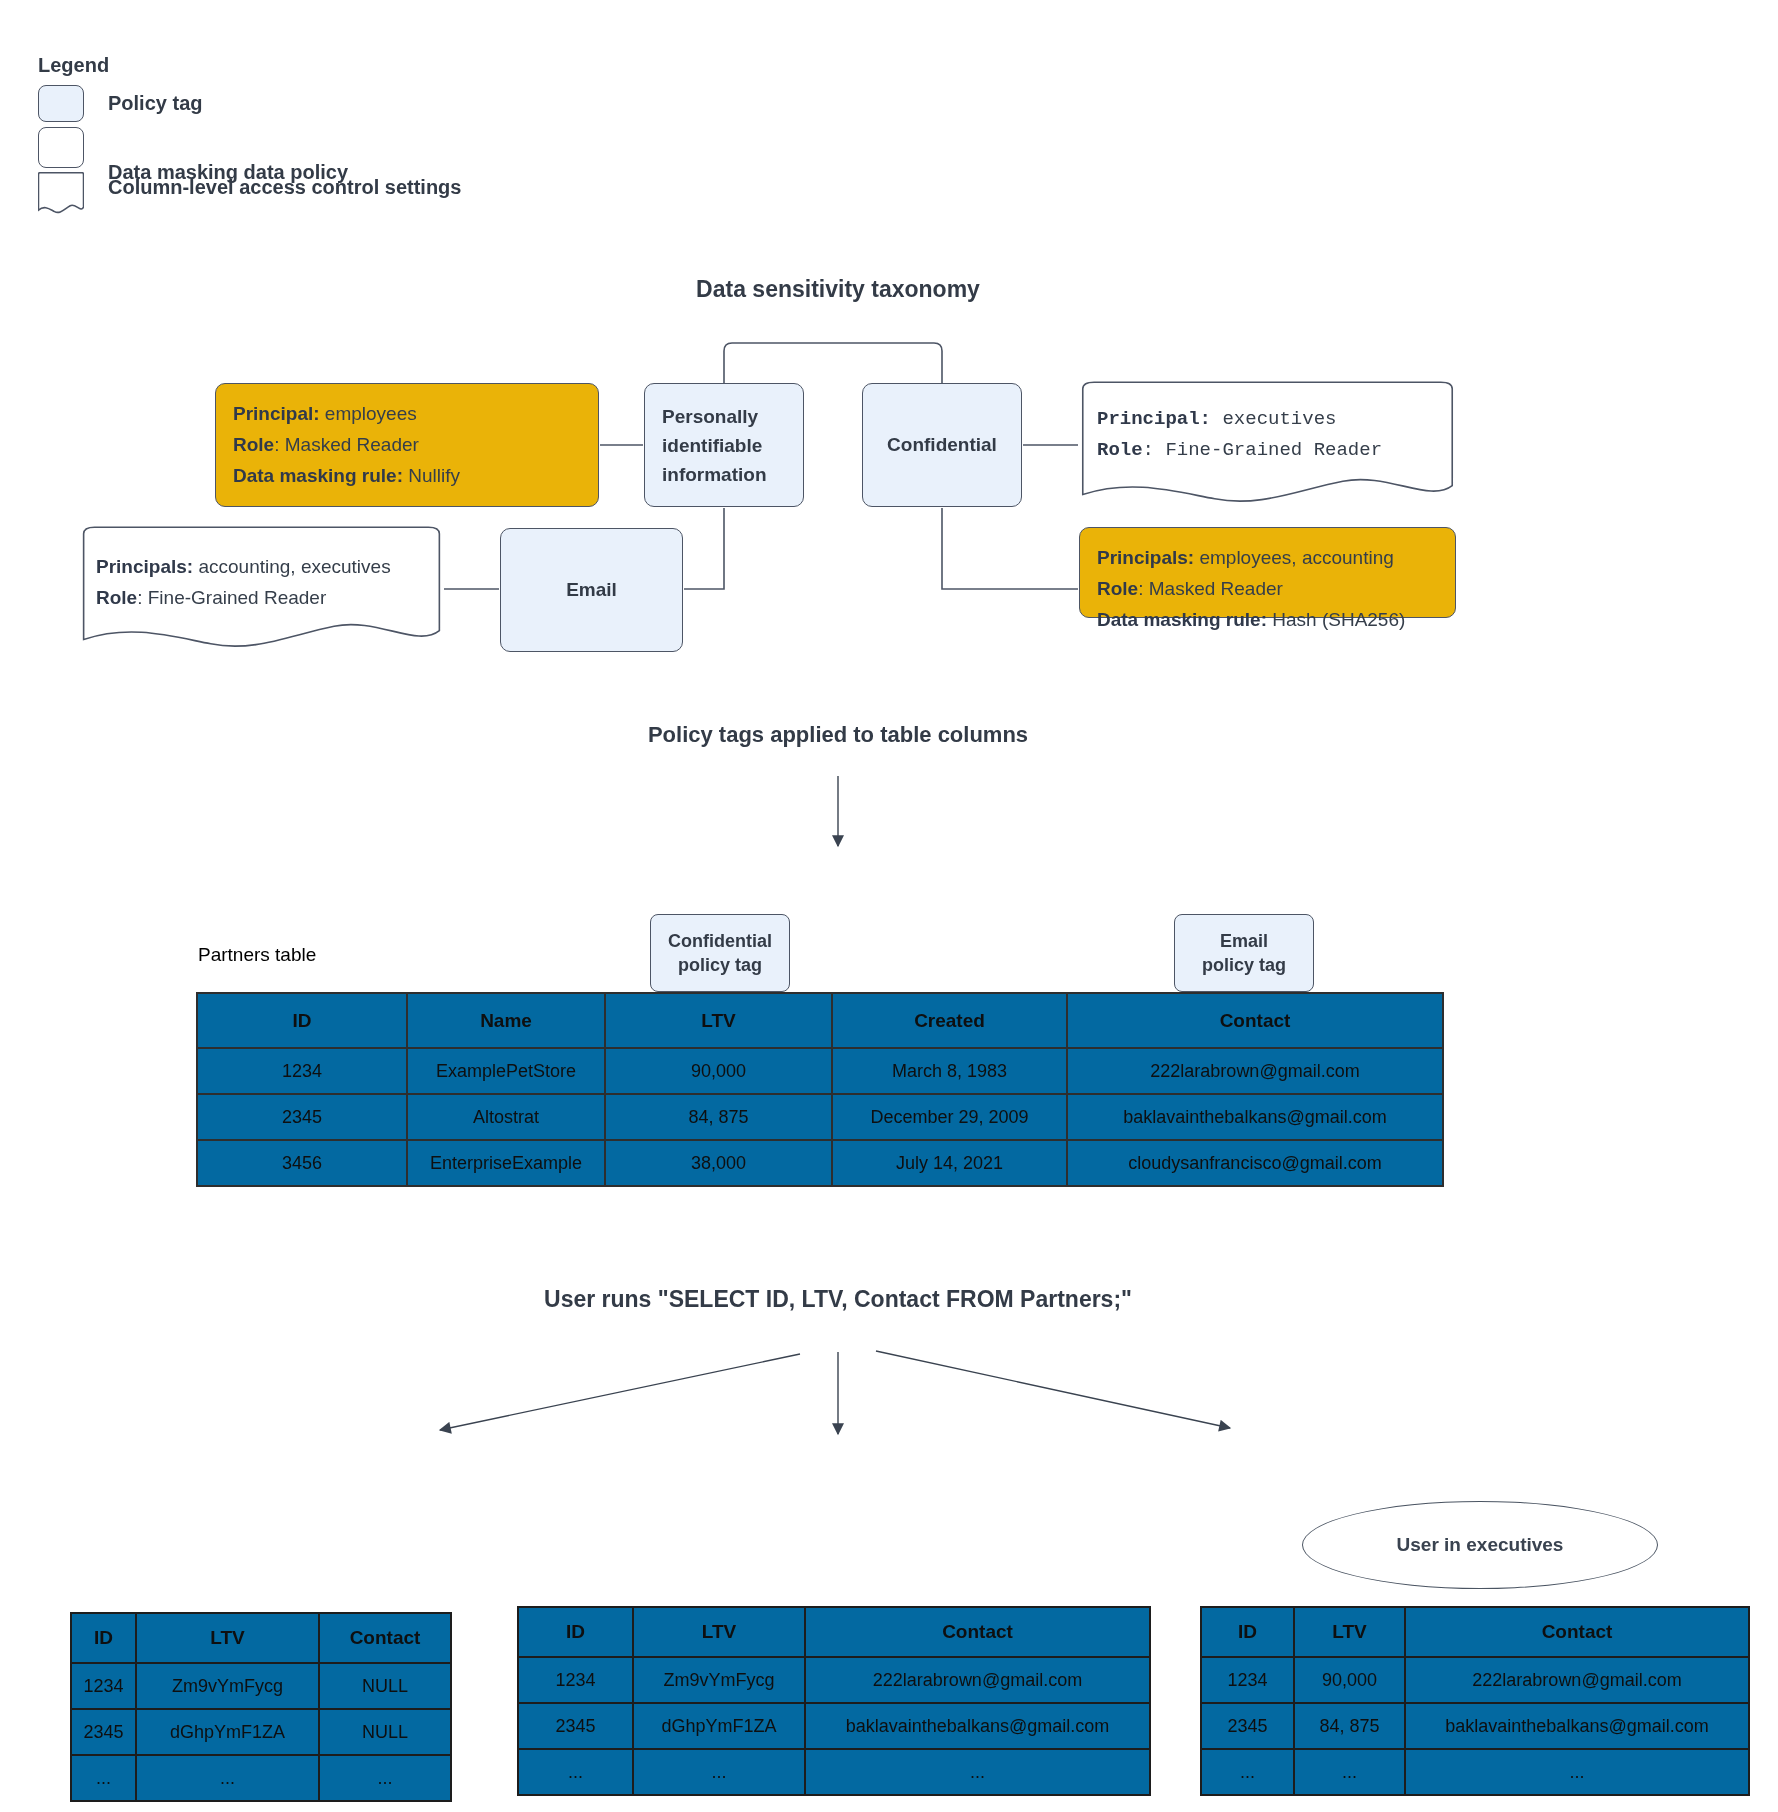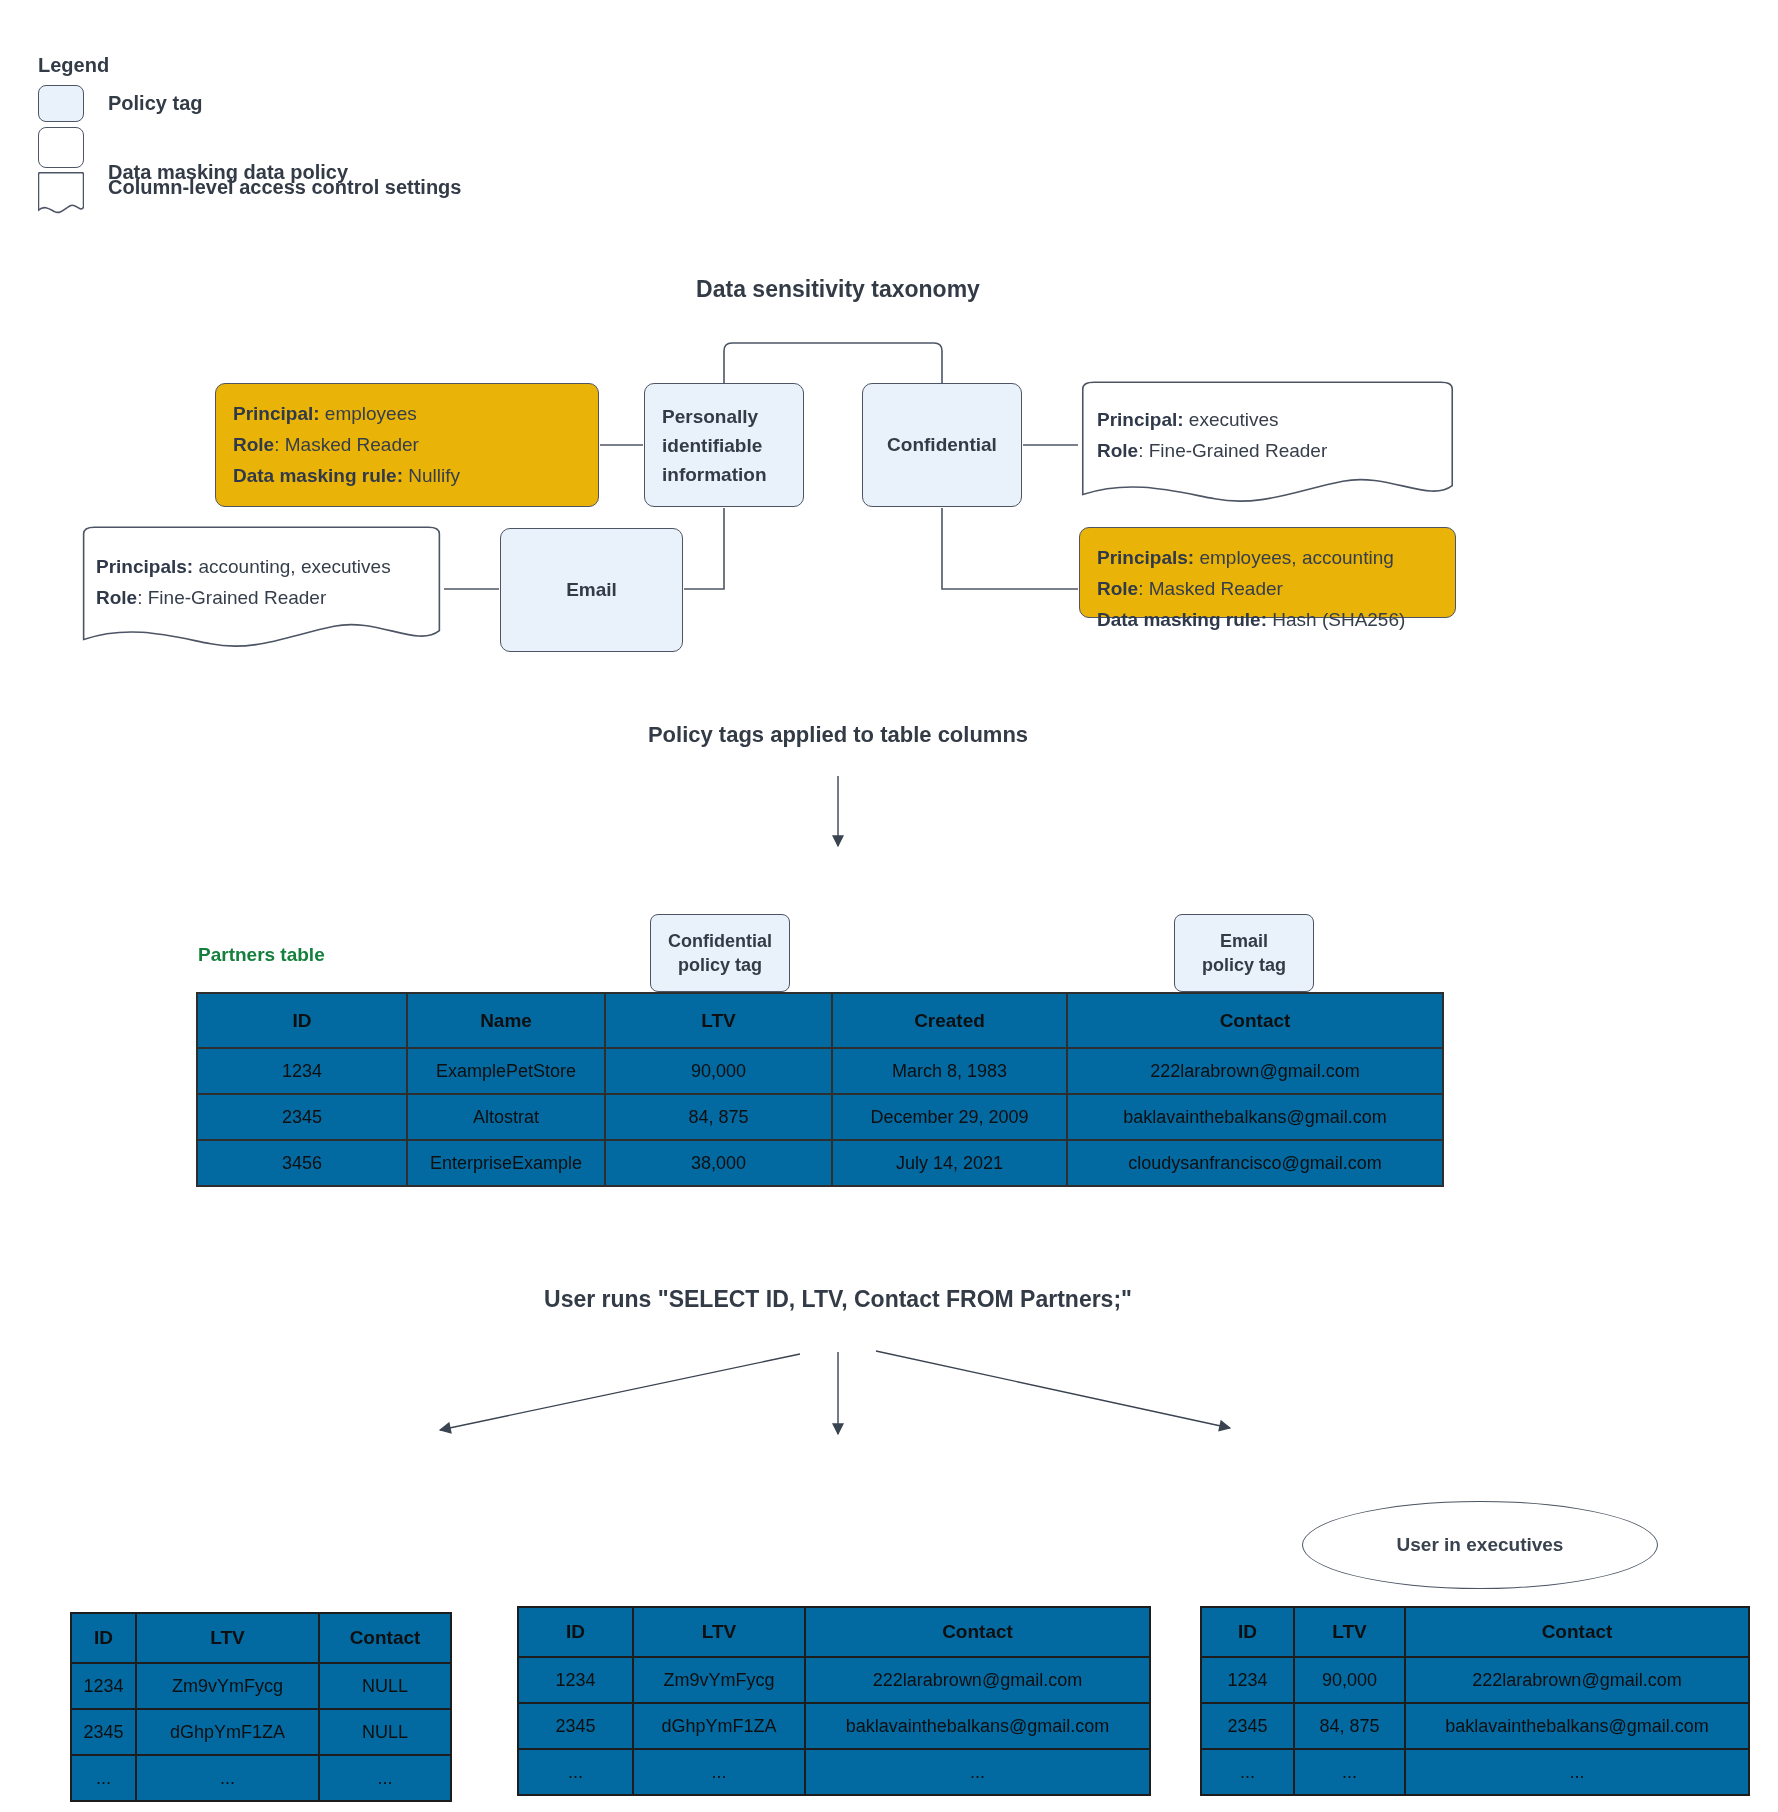--- a/index.html
+++ b/index.html
@@ -16,21 +16,21 @@
   .tagtext{font-weight:700;font-size:19px;color:#333b47;}
   .boxtext{font-size:19px;line-height:31px;color:#353e4a;white-space:nowrap;}
   .boxtext b{color:#30394a;}
   .center-flex{display:flex;align-items:center;justify-content:center;}
   .wavy-svg{position:absolute;left:0;top:0;width:100%;height:100%;}
   .wavy-svg path{fill:#ffffff;stroke:#4d5565;stroke-width:1.6;vector-effect:non-scaling-stroke;}
   .wavy-text{position:relative;}
   .callout{box-sizing:border-box;background:#e9f1fb;border:1.6px solid #4d5565;border-radius:8px;
            display:flex;flex-direction:column;align-items:center;justify-content:center;
            font-weight:700;font-size:18px;line-height:24px;color:#333b47;text-align:center;}
-  .plabel{font-weight:700;font-size:19px;color:#15803d;}
+  .plabel{font-weight:400;font-size:19px;color:#000000;}
   table{border-collapse:collapse;table-layout:fixed;background:#0369a1;}
   .ptable th,.ptable td{border:2px solid #2e2e2e;text-align:center;vertical-align:middle;
       font-family:"Liberation Sans", sans-serif;color:#0e0f10;overflow:hidden;padding:0 2px;}
   .ptable th{height:53px;font-size:19px;font-weight:700;}
   .ptable td{height:44px;font-size:18px;font-weight:400;}
   .rtable th,.rtable td{border:2px solid #1d1d1d;text-align:center;vertical-align:middle;
       font-family:"Liberation Sans", sans-serif;color:#0e0f10;overflow:hidden;padding:0 2px;}
   .rtable th{height:48px;font-size:19px;font-weight:700;}
   .rtable td{height:44px;font-size:18px;font-weight:400;}
   .ell{box-sizing:border-box;border:1.6px solid #4a5462;border-radius:50%;background:#fff;
@@ -90,21 +90,21 @@
   </div>
 
   <div class="abs bluebox" style="left:644px;top:383px;width:160px;height:124px;display:flex;align-items:center;">
     <div class="tagtext" style="padding-left:17px;width:128px;line-height:29px;">Personally identifiable information</div>
   </div>
 
   <div class="abs bluebox center-flex" style="left:862px;top:383px;width:160px;height:124px;">
     <span class="tagtext">Confidential</span>
   </div>
 
-  <div class="abs" style="left:1079px;top:380px;width:377px;height:132px;">
+  <div class="abs" style="left:1079px;top:380px;width:377px;height:132px;font-family:Liberation Mono, monospace;">
     <svg class="wavy-svg" viewBox="0 0 200 120" preserveAspectRatio="none" aria-hidden="true">
       <path d="M8,2 H192 Q198,2 198,8 V96 C186,112 164,84 140,92 C116,100 96,116 72,108 C50,101 28,90 2,104 V8 Q2,2 8,2 Z"></path>
     </svg>
     <div class="wavy-text boxtext" style="padding:24px 0 0 18px;">
       <div><b>Principal:</b><span> executives</span></div>
       <div><b>Role</b><span>: Fine-Grained Reader</span></div>
     </div>
   </div>
 
   <div class="abs" style="left:80px;top:525px;width:363px;height:132px;">

